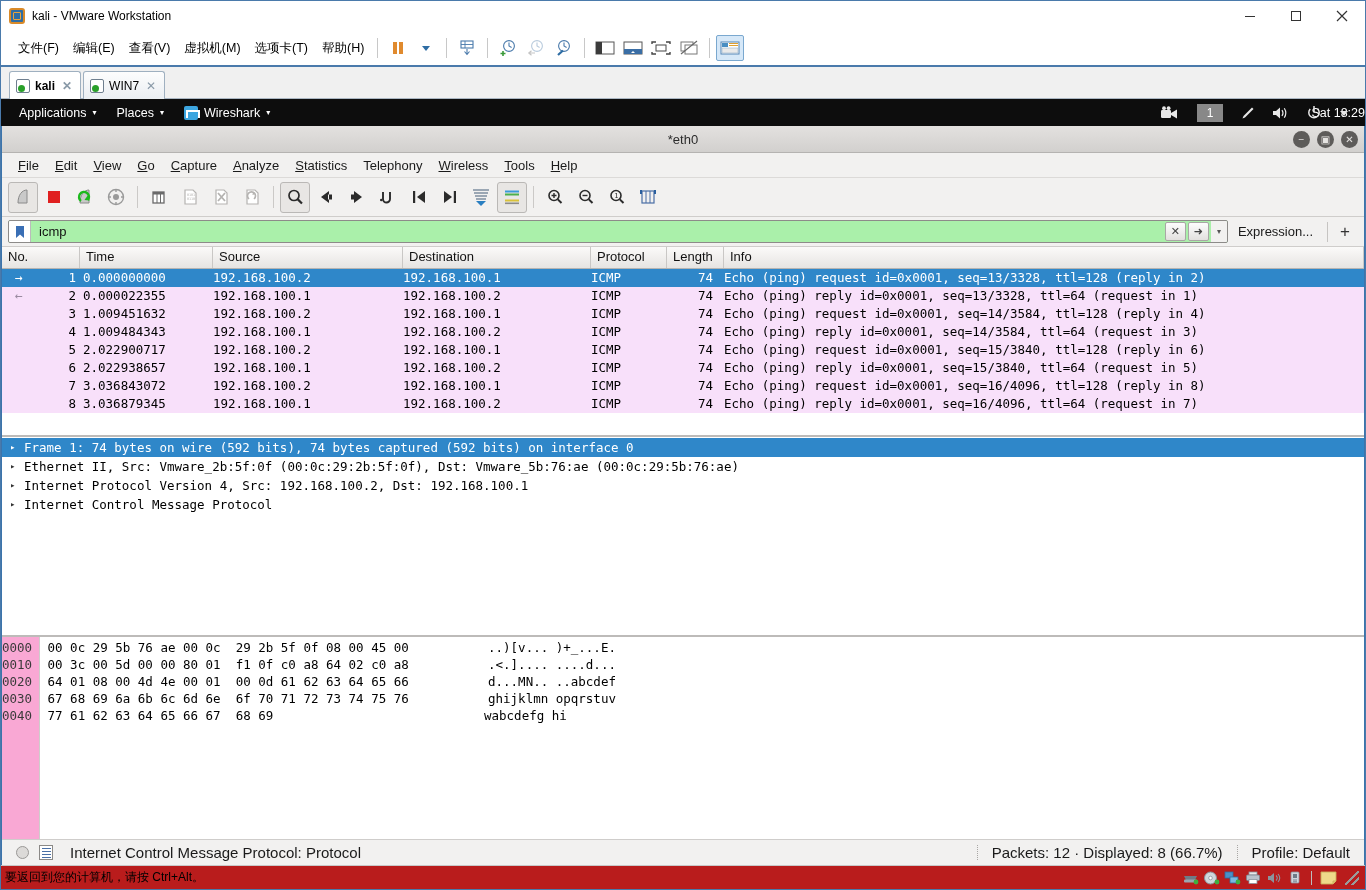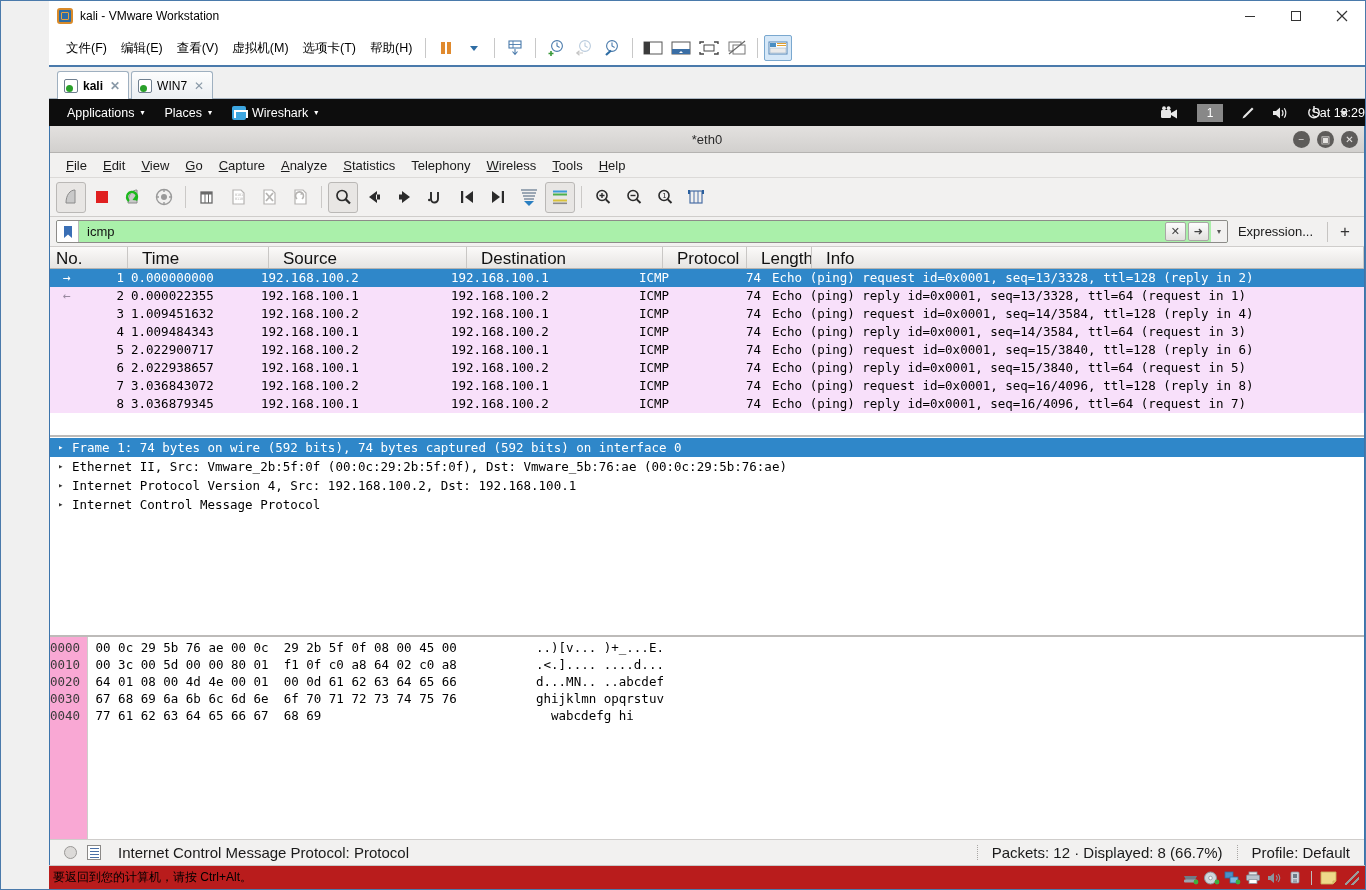--- a/index.html
+++ b/index.html
@@ -10,21 +10,20 @@
     font-family: "Liberation Sans", sans-serif;
     background: #ffffff;
   }
 
   
   #vmware-window {
     width: 1366px; height: 890px;
     display: flex; flex-direction: column;
     background: #f0f0f0;
     border: 1px solid #4a7aab;
-    padding-left: 48px;
   }
 
   
   .vm-titlebar {
     height: 30px; min-height: 30px;
     background: #ffffff;
     display: flex; align-items: center;
     padding-left: 8px;
     position: relative;
   }
@@ -241,21 +240,21 @@
     display: flex; flex-direction: column;
     background: #ffffff;
     border-bottom: 2px solid #bdbbb9;
     position: relative;
   }
   .pkt-header {
     height: 22px; min-height: 22px;
     display: flex;
     background: linear-gradient(#fbfaf9, #e6e4e2);
     border-bottom: 1px solid #b6b4b2;
-    font-size: 17px; color: #111; gap: 8px;
+    font-size: 13px; color: #111;
   }
   .pkt-header .hc {
     padding: 2px 0 0 6px;
     border-right: 1px solid #c9c7c5;
     overflow: hidden; white-space: nowrap;
   }
   .pkt-rows { flex: 1; overflow: hidden; background: #fff; }
   .pkt-row {
     height: 18px; display: flex;
     font-family: "DejaVu Sans Mono", "Liberation Mono", monospace;
@@ -862,21 +861,21 @@
             <div class="hex-line"><span class="hex-off">0010</span></div>
             <div class="hex-line"><span class="hex-off">0020</span></div>
             <div class="hex-line"><span class="hex-off">0030</span></div>
             <div class="hex-line"><span class="hex-off">0040</span></div>
           </div>
         <div class="hex-body" id="hex-lines">
             <div class="hex-line"><span style="width: 420px;"><span class="hl">&nbsp;00 0c 29 5b 76 ae 00 0c&nbsp;&nbsp;29 2b 5f 0f 08 00 45 00&nbsp;</span></span><span style="margin-left: 28px;"><span class="hl">..)[v...&nbsp;)+_...E.</span></span></div>
             <div class="hex-line"><span style="width: 420px;"><span class="hl">&nbsp;00 3c 00 5d 00 00 80 01&nbsp;&nbsp;f1 0f c0 a8 64 02 c0 a8&nbsp;</span></span><span style="margin-left: 28px;"><span class="hl">.&lt;.]....&nbsp;....d...</span></span></div>
             <div class="hex-line"><span style="width: 420px;"><span class="hl">&nbsp;64 01 08 00 4d 4e 00 01&nbsp;&nbsp;00 0d 61 62 63 64 65 66&nbsp;</span></span><span style="margin-left: 28px;"><span class="hl">d...MN..&nbsp;..abcdef</span></span></div>
             <div class="hex-line"><span style="width: 420px;"><span class="hl">&nbsp;67 68 69 6a 6b 6c 6d 6e&nbsp;&nbsp;6f 70 71 72 73 74 75 76&nbsp;</span></span><span style="margin-left: 28px;"><span class="hl">ghijklmn&nbsp;opqrstuv</span></span></div>
-            <div class="hex-line"><span style="width: 420px;"><span class="hl">&nbsp;77 61 62 63 64 65 66 67&nbsp;&nbsp;68 69&nbsp;</span></span><span style="margin-left: 43px;"><span class="hl">wabcdefg&nbsp;hi</span></span></div>
+            <div class="hex-line"><span style="width: 420px;"><span class="hl">&nbsp;77 61 62 63 64 65 66 67&nbsp;&nbsp;68 69&nbsp;</span></span><span style="margin-left: 24px;"><span class="hl">wabcdefg&nbsp;hi</span></span></div>
           </div>
       </div>
 
       <div class="ws-statusbar">
         <div class="sb-ico-expert"></div>
         <div class="sb-ico-note"></div>
         <div class="sb-text">Internet Control Message Protocol: Protocol</div>
         <div class="sb-right">
           <div class="sb-dot-sep"></div>
           <div>Packets: 12 · Displayed: 8 (66.7%)</div>

